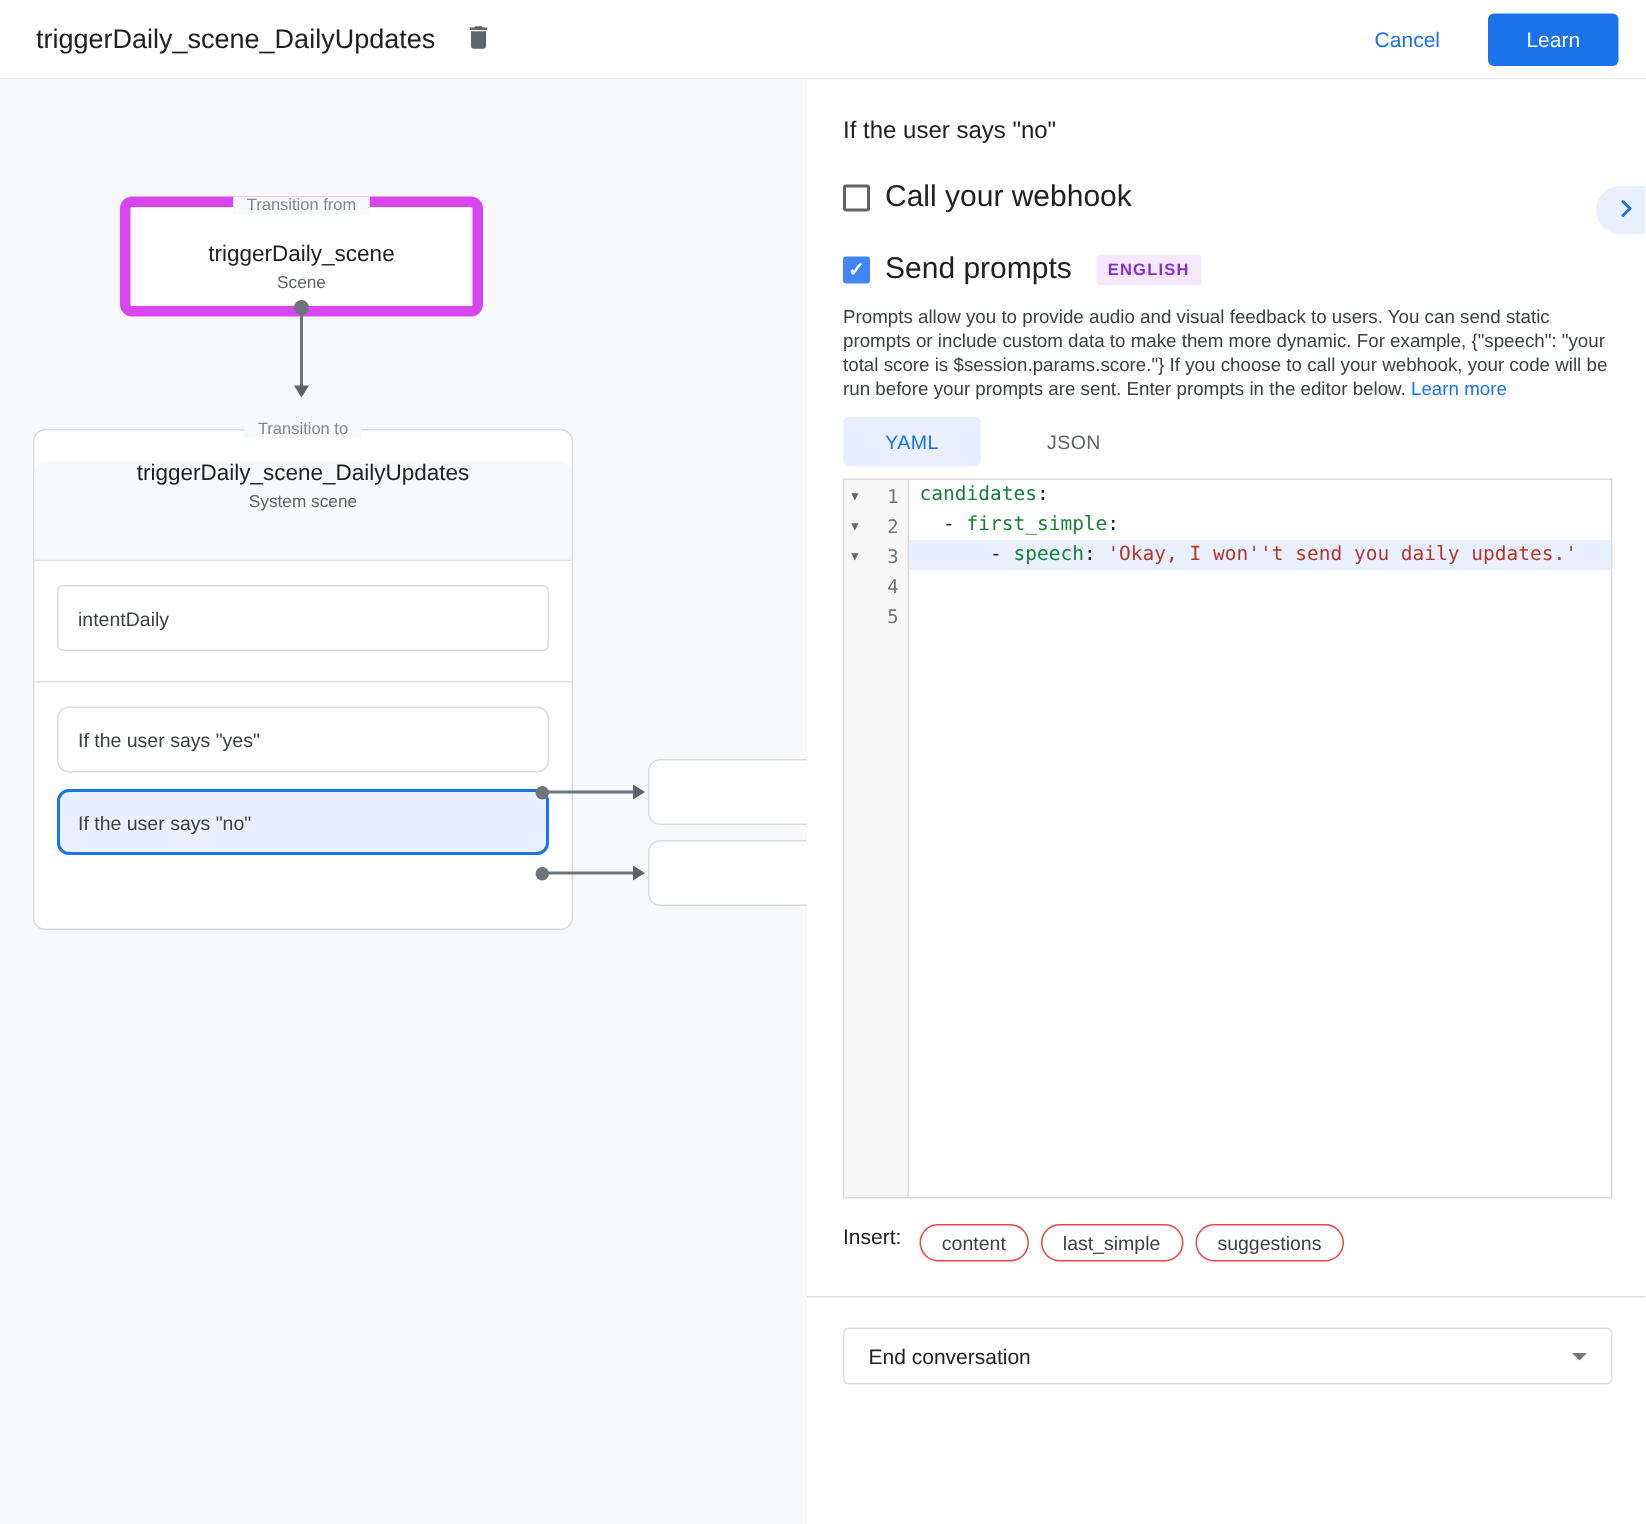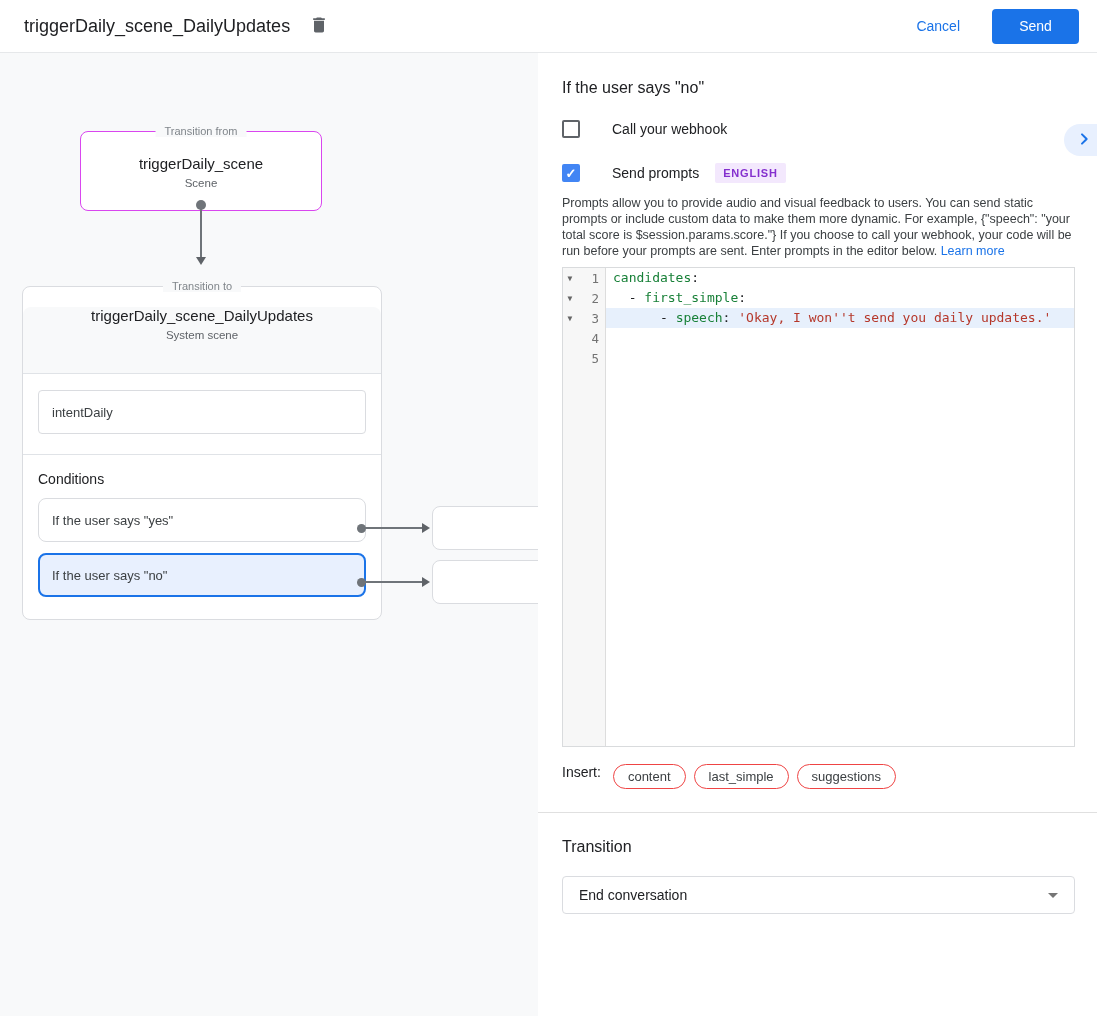--- a/index.html
+++ b/index.html
@@ -19,21 +19,21 @@
     font-size:14px; font-weight:500; font-family:inherit; width:87px; height:35px;
     cursor:pointer; }
 
   .main { display:flex; height:963px; }
 
   
   .canvas { width:543px; background:#f8f9fa; position:relative; overflow:hidden; }
   .node-label { position:absolute; top:-7px; left:50%; transform:translateX(-50%);
     background:#f8f9fa; padding:0 9px; font-size:11px; color:#80868b; white-space:nowrap; }
   .from-box { position:absolute; left:80px; top:78px; width:242px; height:80px;
-    background:#fff; border:1px solid #d946ef; border-radius:8px; text-align:center; }
+    background:#fff; border:7px solid #d946ef; border-radius:8px; text-align:center; }
   .node-title { font-size:15px; color:#202124; margin-top:23px; }
   .node-sub { font-size:11.5px; color:#5f6368; margin-top:5px; }
   .vdot { position:absolute; left:196px; top:147px; width:10px; height:10px;
     border-radius:50%; background:#6f7479; }
   .vline { position:absolute; left:200px; top:152px; width:2px; height:53px; background:#6f7479; }
   .varrow { position:absolute; left:196px; top:204px; width:0; height:0;
     border-left:5px solid transparent; border-right:5px solid transparent;
     border-top:8px solid #5f6368; }
 
   .to-card { position:absolute; left:22px; top:233px; width:360px; height:334px;
@@ -66,21 +66,21 @@
     background:#e8f0fe; border:none; border-radius:16px 0 0 16px; cursor:pointer;
     display:flex; align-items:center; justify-content:center; padding-left:6px; }
 
   .check-row { display:flex; align-items:center; }
   .check-row.webhook { margin-top:23px; }
   .check-row.prompts { margin-top:25px; }
   .cbox { width:18px; height:18px; border:2px solid #5f6368; border-radius:2px;
     background:#fff; cursor:pointer; flex:none; }
   .cbox.checked { border-color:#4285f4; background:#4285f4; color:#fff; font-size:13px;
     font-weight:bold; display:flex; align-items:center; justify-content:center; }
-  .check-label { font-size:14px; font-weight:500; color:#202124; margin-left:32px; }
+  .check-label { font-size:20px; font-weight:500; color:#202124; margin-left:10px; }
   .lang-badge { margin-left:16px; background:#f3e8fd; color:#8430ce; font-size:11px;
     font-weight:bold; letter-spacing:0.8px; padding:4px 8px; border-radius:2px; }
 
   .desc { margin-top:12px; width:518px; font-size:12.5px; line-height:16px; color:#3c4043; }
   .link { color:#1a73e8; cursor:pointer; }
 
   .tabs { margin-top:11px; display:flex; }
   .tab { width:92px; height:33px; display:flex; align-items:center; justify-content:center;
     font-size:13px; font-weight:500; letter-spacing:0.3px; color:#5f6368; cursor:pointer;
     border-radius:4px; margin-right:16px; }
@@ -120,21 +120,21 @@
   <div class="title">triggerDaily_scene_DailyUpdates</div>
   <button class="icon-btn">
     <span>
       <svg width="20" height="20" viewBox="0 0 24 24" fill="#5f6368">
           <path d="M6 19c0 1.1.9 2 2 2h8c1.1 0 2-.9 2-2V7H6v12zM19 4h-3.5l-1-1h-5l-1 1H5v2h14V4z"></path>
         </svg>
     </span>
   </button>
   <div class="spacer"></div>
   <button class="cancel-btn">Cancel</button>
-  <button class="save-btn">Send</button>
+  <button class="save-btn">Learn</button>
 </div>
 
 <div class="main">
 
   <div class="canvas">
 
     <div class="from-box">
       <span class="node-label">Transition from</span>
       <div class="node-title">triggerDaily_scene</div>
       <div class="node-sub">Scene</div>
@@ -151,21 +151,20 @@
       <div class="card-head">
         <div class="node-title">triggerDaily_scene_DailyUpdates</div>
         <div class="node-sub">System scene</div>
       </div>
       <div class="card-sec">
         <div class="field-box">
           <span>intentDaily</span>
         </div>
       </div>
       <div class="card-sec bordered">
-        <div class="sec-label">Conditions</div>
         <div id="conditions">
             <div class="cond">If the user says "yes"</div>
             <div class="cond selected">If the user says "no"</div>
           </div>
       </div>
     </div>
 
     <div>
       <div class="hdot" style="top:471px;"></div>
       <div class="hline" style="top:474px;"></div>
@@ -197,20 +196,24 @@
     </div>
 
     <div class="check-row prompts">
       <div class="cbox checked">✓</div>
       <div class="check-label">Send prompts</div>
       <div class="lang-badge">ENGLISH</div>
     </div>
 
     <div class="desc"><span>Prompts allow you to provide audio and visual feedback to users. You can send static prompts or include custom data to make them more dynamic. For example, {"speech": "your total score is $session.params.score."} If you choose to call your webhook, your code will be run before your prompts are sent. Enter prompts in the editor below. </span><span class="link">Learn more</span></div>
 
+    <div class="tabs" id="tabs">
+        <div class="tab active">YAML</div>
+        <div class="tab">JSON</div>
+      </div>
 
     <div class="editor">
       <div class="gutter" id="gutter">
           <div class="grow">
             <span class="fold">▼</span>
             <span class="lnum">1</span>
           </div>
           <div class="grow">
             <span class="fold">▼</span>
             <span class="lnum">2</span>
@@ -236,20 +239,19 @@
         </div>
     </div>
 
     <div class="insert-row">
       <span class="insert-label">Insert:</span>
       <span id="chips"><button class="chip">content</button><button class="chip">last_simple</button><button class="chip">suggestions</button></span>
     </div>
 
     <div class="full-divider"></div>
 
-    <div class="transition-heading">Transition</div>
 
     <div class="select-box">
       <span>End conversation</span>
       <span class="caret"></span>
     </div>
   </div>
 </div>
 
 </body></html>

